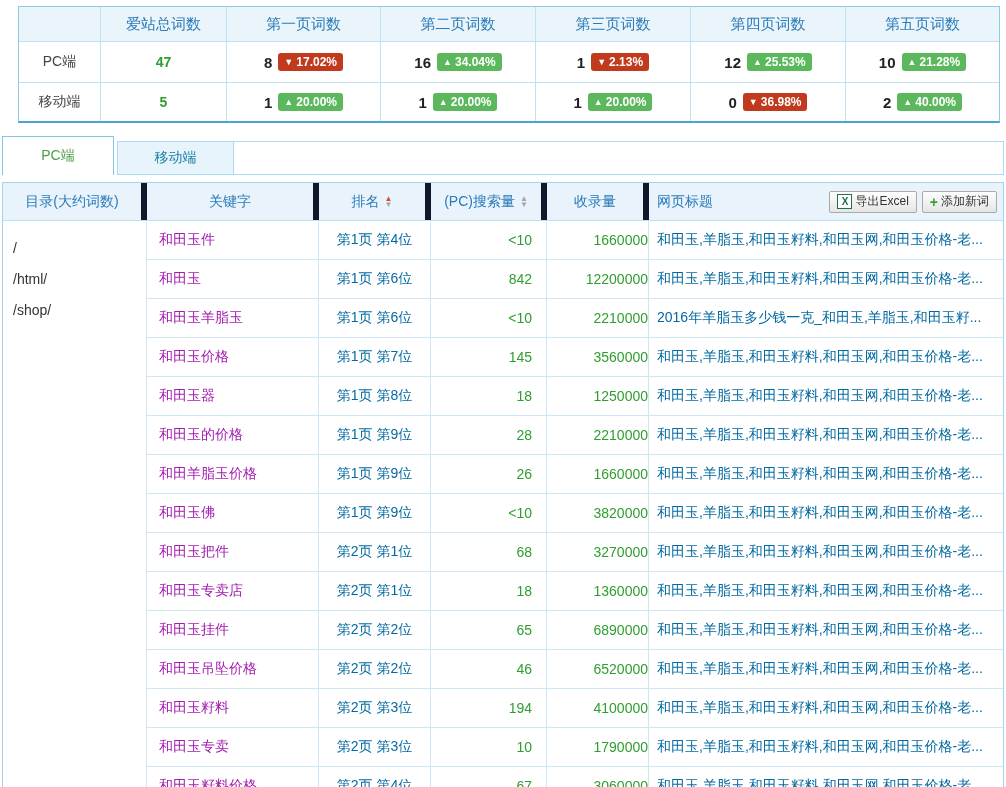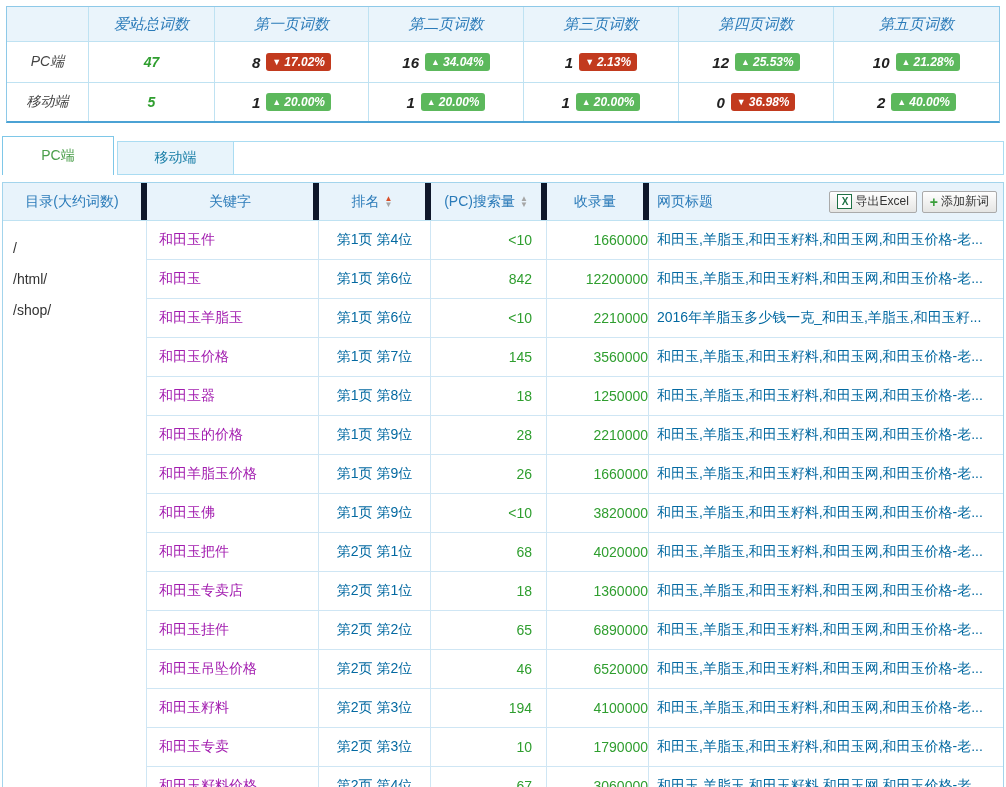--- a/index.html
+++ b/index.html
@@ -2,21 +2,21 @@
 <html><head>
 <meta charset="utf-8">
 <style>
   html,body{margin:0;padding:0;}
   body{
     width:1006px;height:787px;overflow:hidden;background:#fff;
     font-family:"Liberation Sans","DejaVu Sans",sans-serif;
     -webkit-font-smoothing:antialiased;
   }
   
-  .summary{margin:6px 6px 13px 6px;border:1px solid #8ec9e8;border-bottom:2px solid #4ba2d4;font-style:italic;}
+  .summary{margin:6px 6px 13px 18px;border:1px solid #8ec9e8;border-bottom:2px solid #4ba2d4;}
   .srow{display:grid;grid-template-columns:82px 126px 154px 155px 155px 155px 1fr;}
   .srow.shead{height:34px;background:#eaf4fb;}
   .srow.sdata{height:40px;border-top:1px solid #bfe2f2;background:#fff;}
   .srow.sdata:last-child{height:38px;}
   .scell{display:flex;align-items:center;justify-content:center;border-right:1px solid #bfe2f2;overflow:hidden;}
   .scell:last-child{border-right:none;}
   .scell.shc{color:#2b7bb9;font-size:15px;}
   .scell.rowlabel{color:#444;font-size:14px;}
   .scell.total{color:#2f9e2f;font-weight:bold;font-size:14px;}
   .metric{gap:6px;}
@@ -253,21 +253,21 @@
           <div class="cell kw">和田玉佛</div>
           <div class="cell rank">第1页 第9位</div>
           <div class="cell search">&lt;10</div>
           <div class="cell idx">3820000</div>
           <div class="cell title">和田玉,羊脂玉,和田玉籽料,和田玉网,和田玉价格-老...</div>
         </div>
         <div class="row">
           <div class="cell kw">和田玉把件</div>
           <div class="cell rank">第2页 第1位</div>
           <div class="cell search">68</div>
-          <div class="cell idx">4020000</div>
+          <div class="cell idx">3270000</div>
           <div class="cell title">和田玉,羊脂玉,和田玉籽料,和田玉网,和田玉价格-老...</div>
         </div>
         <div class="row">
           <div class="cell kw">和田玉专卖店</div>
           <div class="cell rank">第2页 第1位</div>
           <div class="cell search">18</div>
           <div class="cell idx">1360000</div>
           <div class="cell title">和田玉,羊脂玉,和田玉籽料,和田玉网,和田玉价格-老...</div>
         </div>
         <div class="row">

